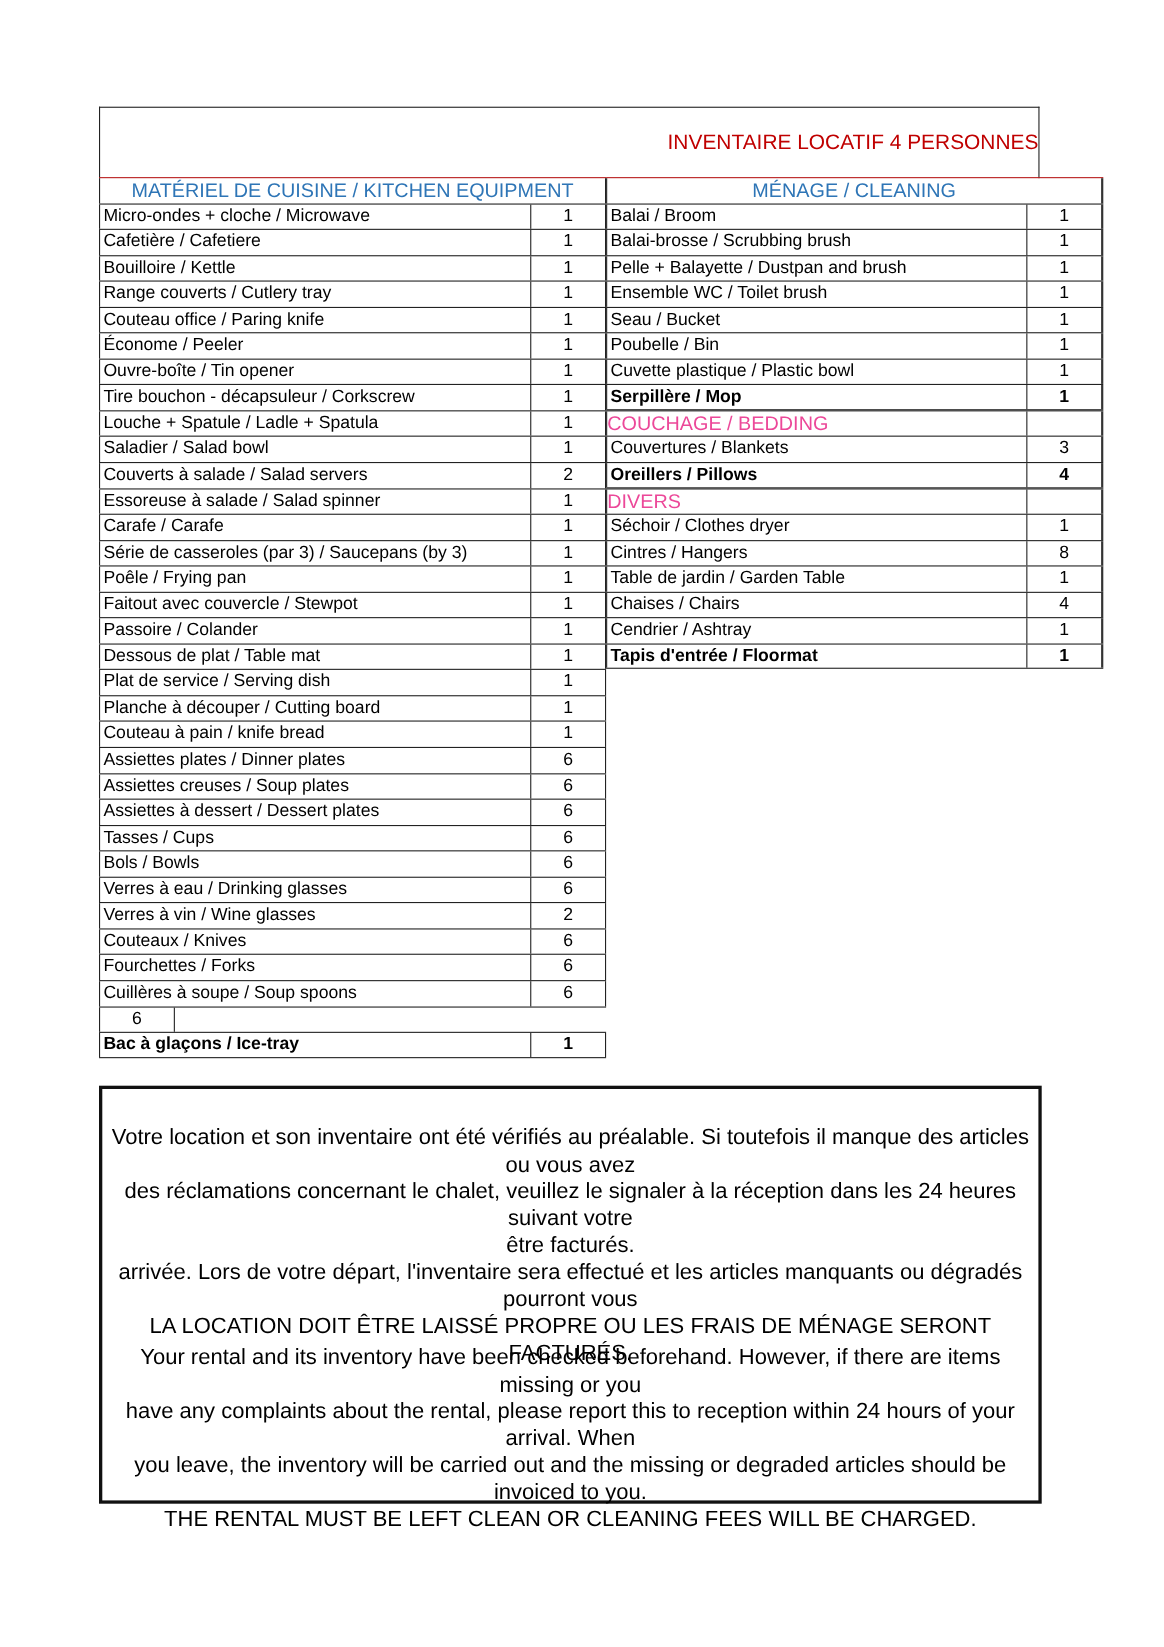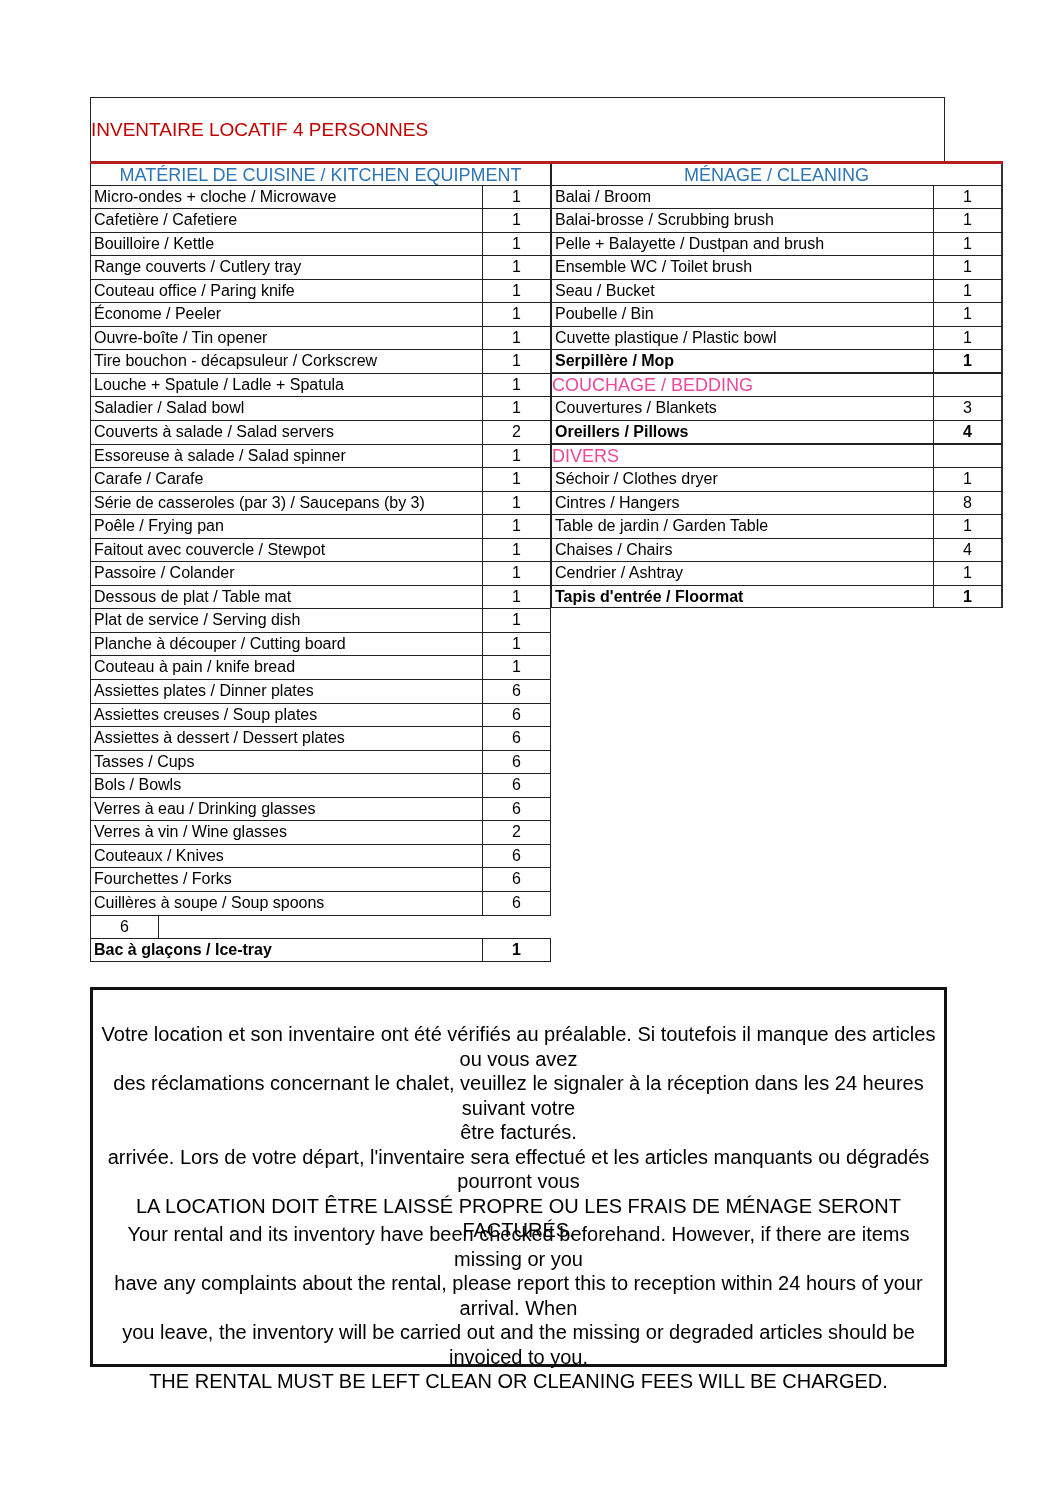--- a/index.html
+++ b/index.html
@@ -1,28 +1,28 @@
 <!DOCTYPE html>
 <html><head>
 <meta charset="utf-8">
 <style>
   html, body { margin: 0; padding: 0; background: #ffffff; }
   body { width: 1058px; height: 1497px; position: relative; font-family: "Liberation Sans", sans-serif; color: #000; }
   .page { position: absolute; left: 0; top: 0; width: 1058px; height: 1497px; }
   .inv { position: absolute; left: 90px; top: 97px; width: 855px; }
-  .title-cell { position: absolute; left: 0; top: 0; width: 853px; height: 64px; border: 1px solid #222; border-bottom: none; text-align: left; line-height: 64px; font-size: 19px; color: #c00000; }
+  .title-cell { position: absolute; left: 0; top: 0; width: 853px; height: 64px; border: 1px solid #222; border-bottom: none; text-align: right; line-height: 64px; font-size: 19px; color: #c00000; }
   .col { position: absolute; top: 64px; }
   .col-left { left: 0; width: 461px; }
   .col-right { left: 461px; width: 452px; }
   .row { position: relative; height: 23.55px; box-sizing: border-box; border-top: 1px solid #222; display: flex; font-size: 16px; line-height: 22px; }
   .row .name { flex: 1; padding-left: 3px; white-space: nowrap; overflow: hidden; border-left: 1px solid #222; }
   .row .qty { text-align: center; border-left: 1px solid #222; border-right: 1px solid #222; }
   .col-left .row .qty { width: 67px; }
   .col-right .row .qty { width: 67px; border-right: 2px solid #333; }
-  .row.header { border-top: 3px solid #b91c1c; }
+  .row.header { border-top: 1px solid #b91c1c; }
   .row.header .hname { flex: 1; text-align: center; color: #2e75b6; font-size: 18px; border-left: 1px solid #222; }
   .col-left .row.header .hname { border-right: 1px solid #222; }
   .col-right .row.header .hname { border-right: 2px solid #333; }
   .row.sub .name { text-align: left; color: #ec4899; font-size: 18px; padding-left: 0; }
   .col-left .row:last-child, .col-right .row:last-child { border-bottom: 1px solid #222; font-weight: bold; }
   .notice { position: absolute; left: 90px; top: 987px; width: 851px; height: 374px; border: 3px solid #111; box-sizing: content-box; text-align: center; font-size: 20px; line-height: 24.5px; }
   .notice p { margin: 0; padding: 0 4px; }
   .notice .fr { position: absolute; left: 0; right: 0; top: 32px; }
   .notice .en { position: absolute; left: 0; right: 0; top: 232px; }
 </style>

